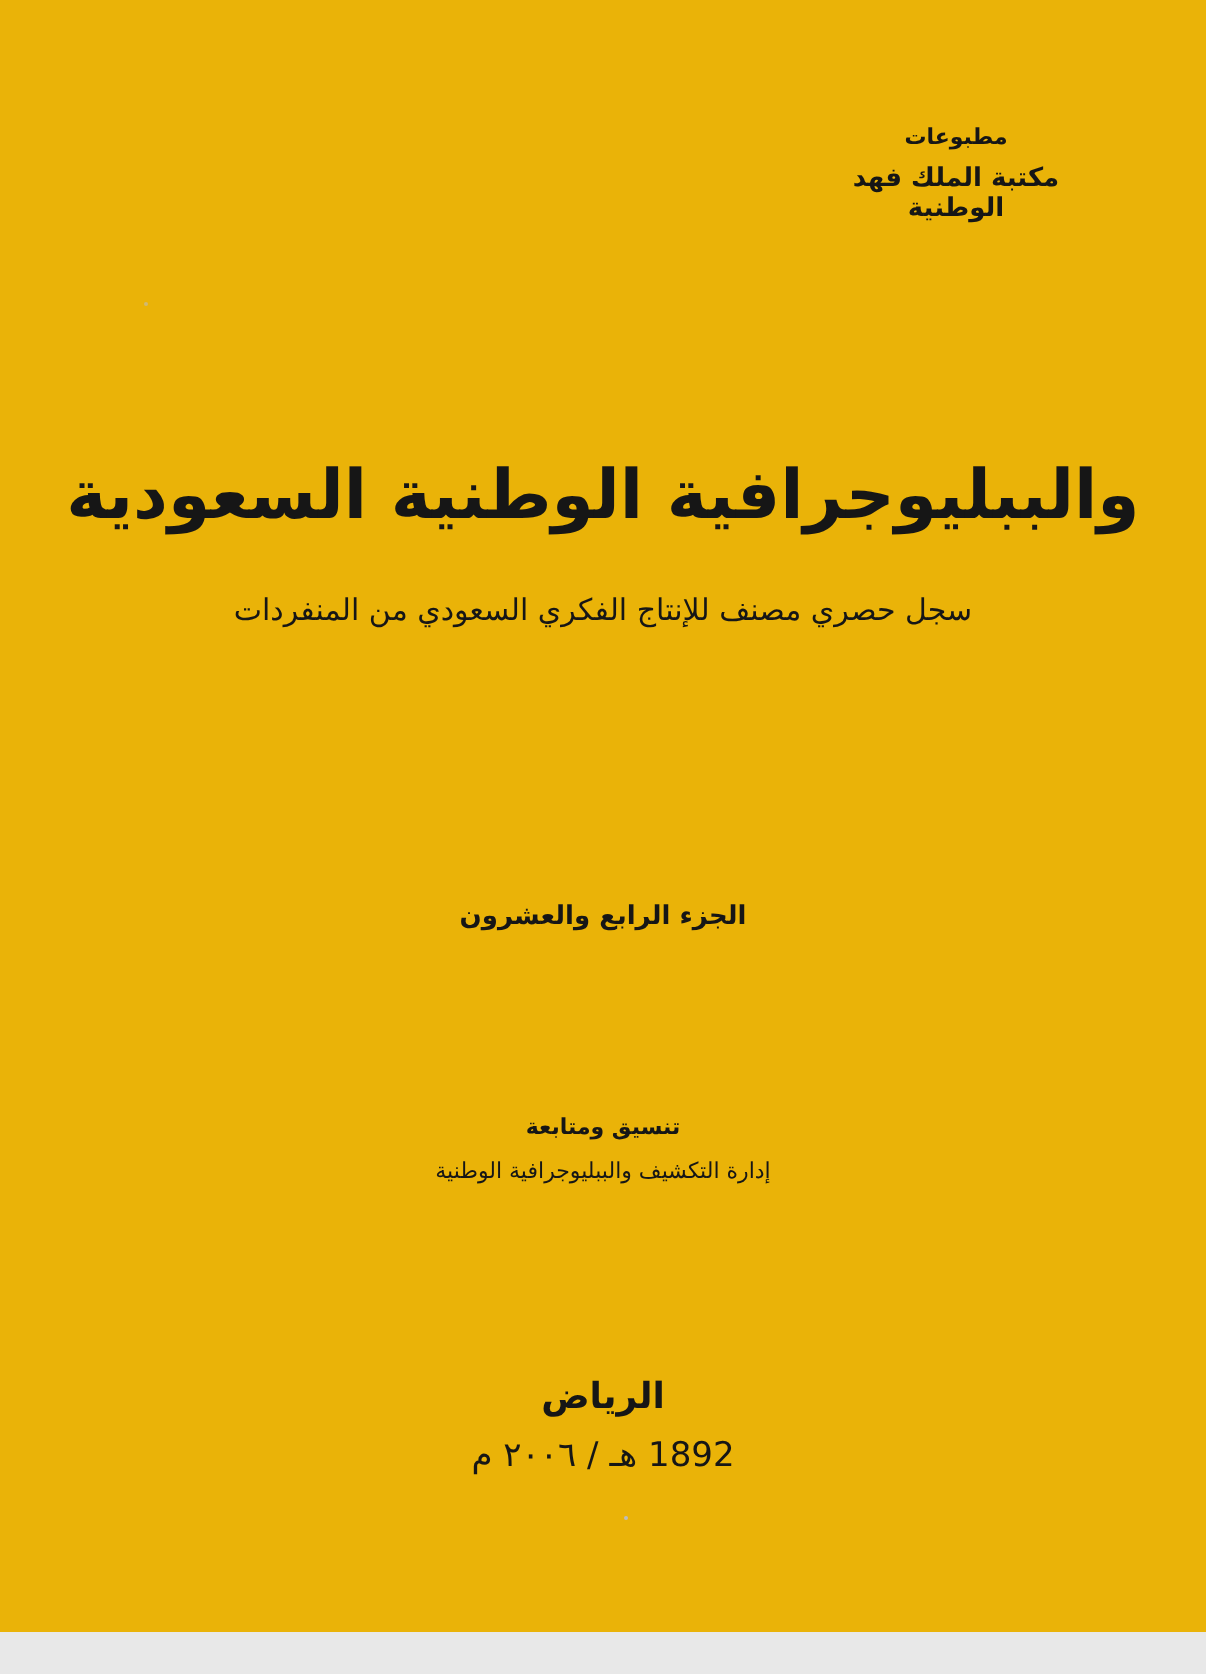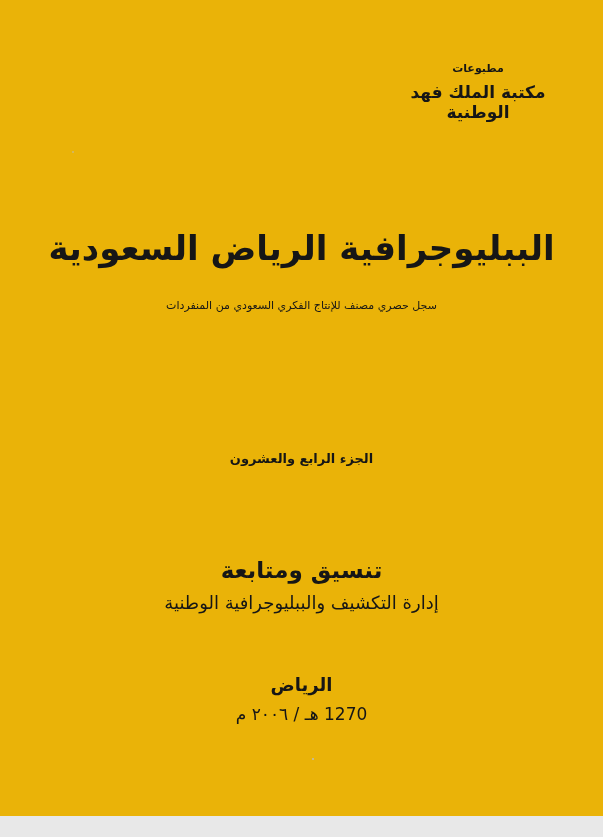--- a/index.html
+++ b/index.html
@@ -26,39 +26,39 @@
     width: 150px;
     text-align: center;
     font-weight: bold;
   }
   .publisher .pub-line1 {
     font-size: 11px;
     letter-spacing: 0.5px;
     margin-bottom: 7px;
   }
   .publisher .pub-line2 {
-    font-size: 17px;
+    font-size: 13px;
   }
   
   .title-block {
     position: absolute;
     top: 224px;
     left: 0;
     width: 100%;
     text-align: center;
   }
   .main-title {
     font-size: 34px;
     font-weight: bold;
     line-height: 48px;
     margin: 0 0 20px 0;
     letter-spacing: 0px;
   }
   .subtitle-line {
-    font-size: 11px;
+    font-size: 15px;
     line-height: 27px;
     font-weight: normal;
   }
   .date-line {
     font-size: 17px;
     line-height: 27px;
     font-weight: normal;
   }
   
   .part-line {
@@ -72,40 +72,41 @@
   }
   
   .coordination {
     position: absolute;
     top: 557px;
     left: 0;
     width: 100%;
     text-align: center;
   }
   .coordination .coord-heading {
-    font-size: 23px;
+    font-size: 11px;
     font-weight: bold;
     margin-bottom: 9px;
   }
   .coordination .coord-dept {
-    font-size: 18px;
+    font-size: 11px;
     font-weight: normal;
   }
   
   .imprint {
     position: absolute;
     top: 674px;
     left: 0;
     width: 100%;
     text-align: center;
   }
   .imprint .city {
     font-size: 18px;
     font-weight: bold;
     margin-bottom: 9px;
+    margin-top: 14px;
   }
   .imprint .pub-date {
     font-size: 17px;
     font-weight: normal;
   }
   
   .speck {
     position: absolute;
     background: #bdbdbd;
     border-radius: 50%;
@@ -119,32 +120,32 @@
 <body>
 
 <div class="page">
 
   <div class="publisher">
     <div class="pub-line1">مطبوعات</div>
     <div class="pub-line2">مكتبة الملك فهد الوطنية</div>
   </div>
 
   <div class="title-block">
-    <h1 class="main-title">الببليوجرافية الرياض السعودية</h1>
+    <h1 class="main-title">والببليوجرافية الوطنية السعودية</h1>
     <div class="subtitle-line">سجل حصري مصنف للإنتاج الفكري السعودي من المنفردات</div>
   </div>
 
   <div class="part-line">الجزء الرابع والعشرون</div>
 
   <div class="coordination">
     <div class="coord-heading">تنسيق ومتابعة</div>
     <div class="coord-dept">إدارة التكشيف والببليوجرافية الوطنية</div>
   </div>
 
   <div class="imprint">
     <div class="city">الرياض</div>
-    <div class="pub-date">1270 هـ / ٢٠٠٦ م</div>
+    <div class="pub-date">1892 هـ / ٢٠٠٦ م</div>
   </div>
 
   <div class="speck speck-1"></div>
   <div class="speck speck-2"></div>
 
 </div>
 
 </body></html>

